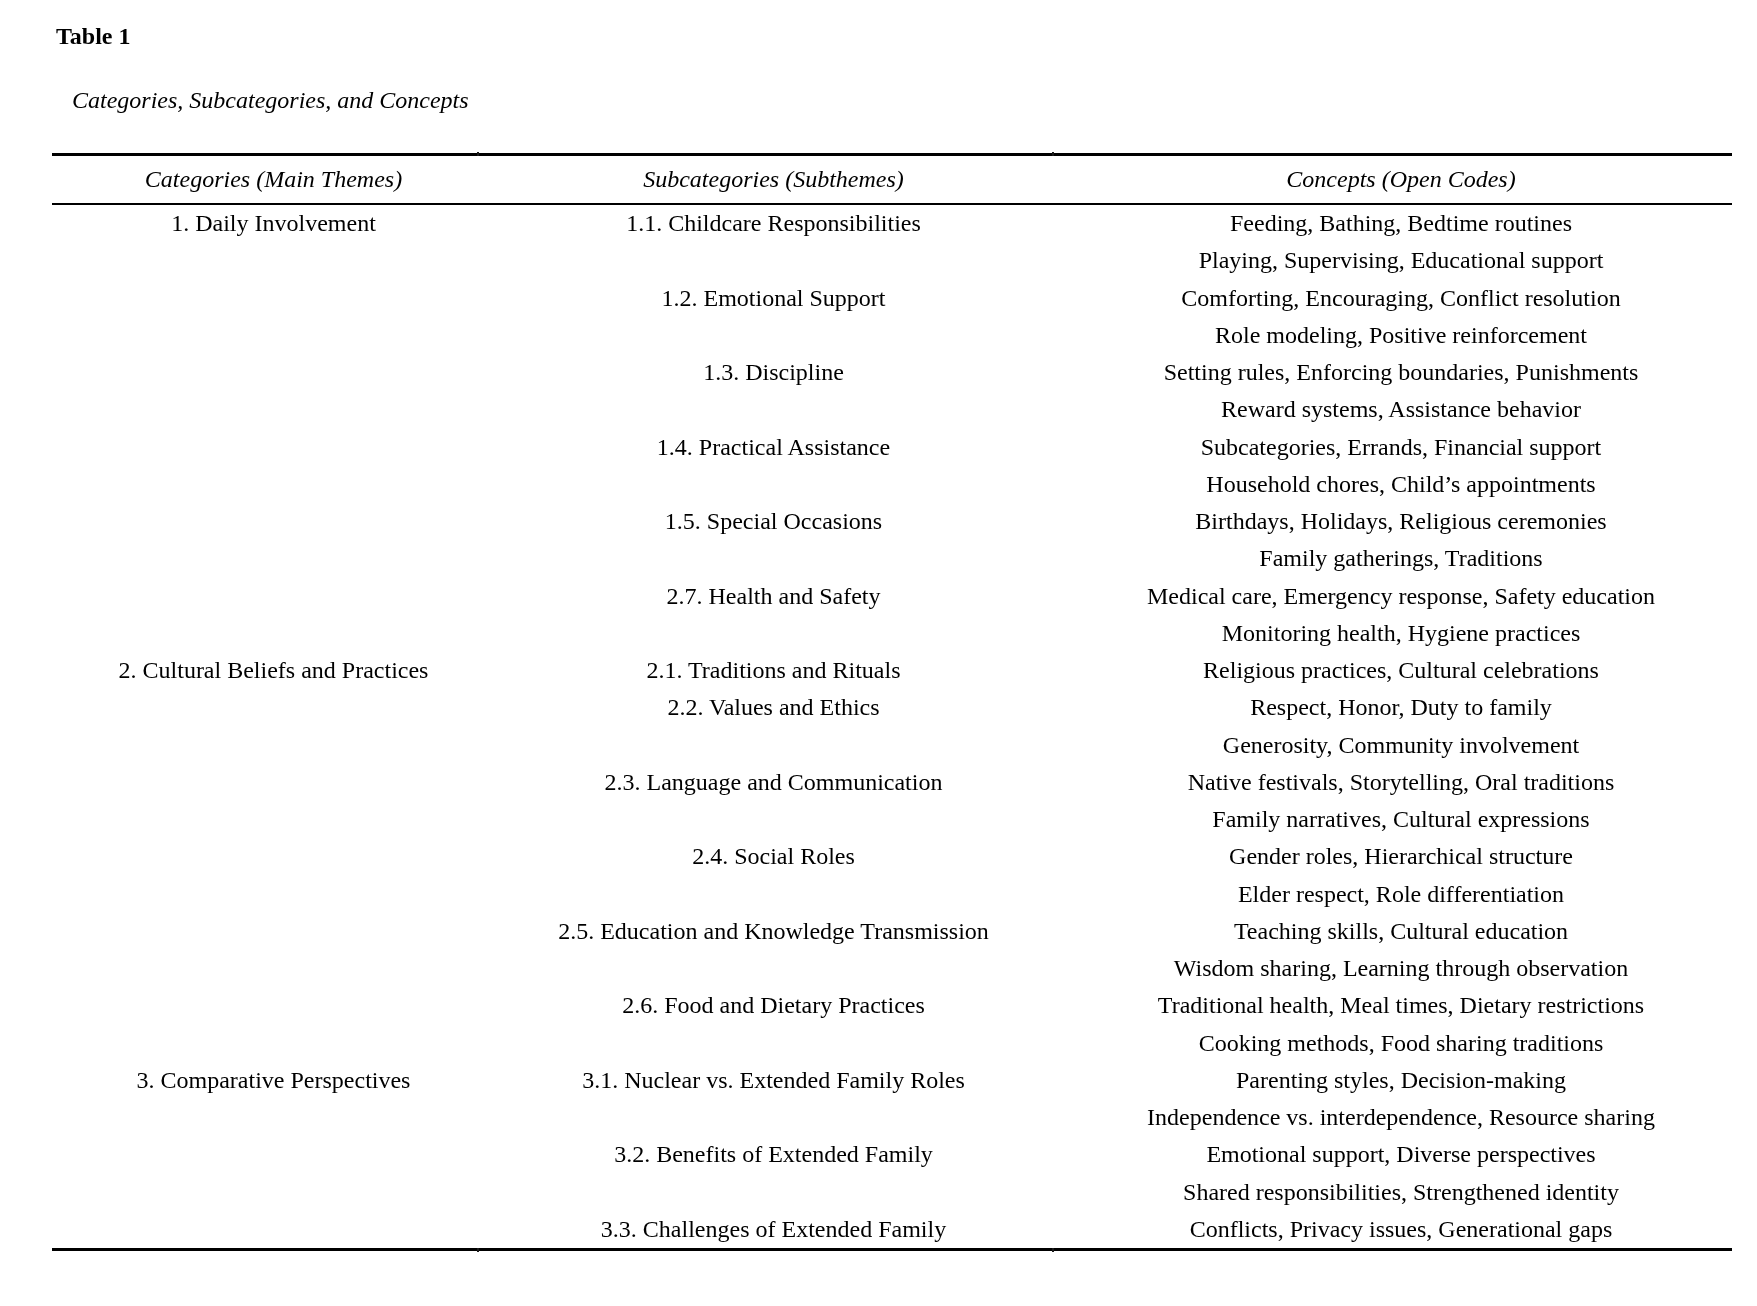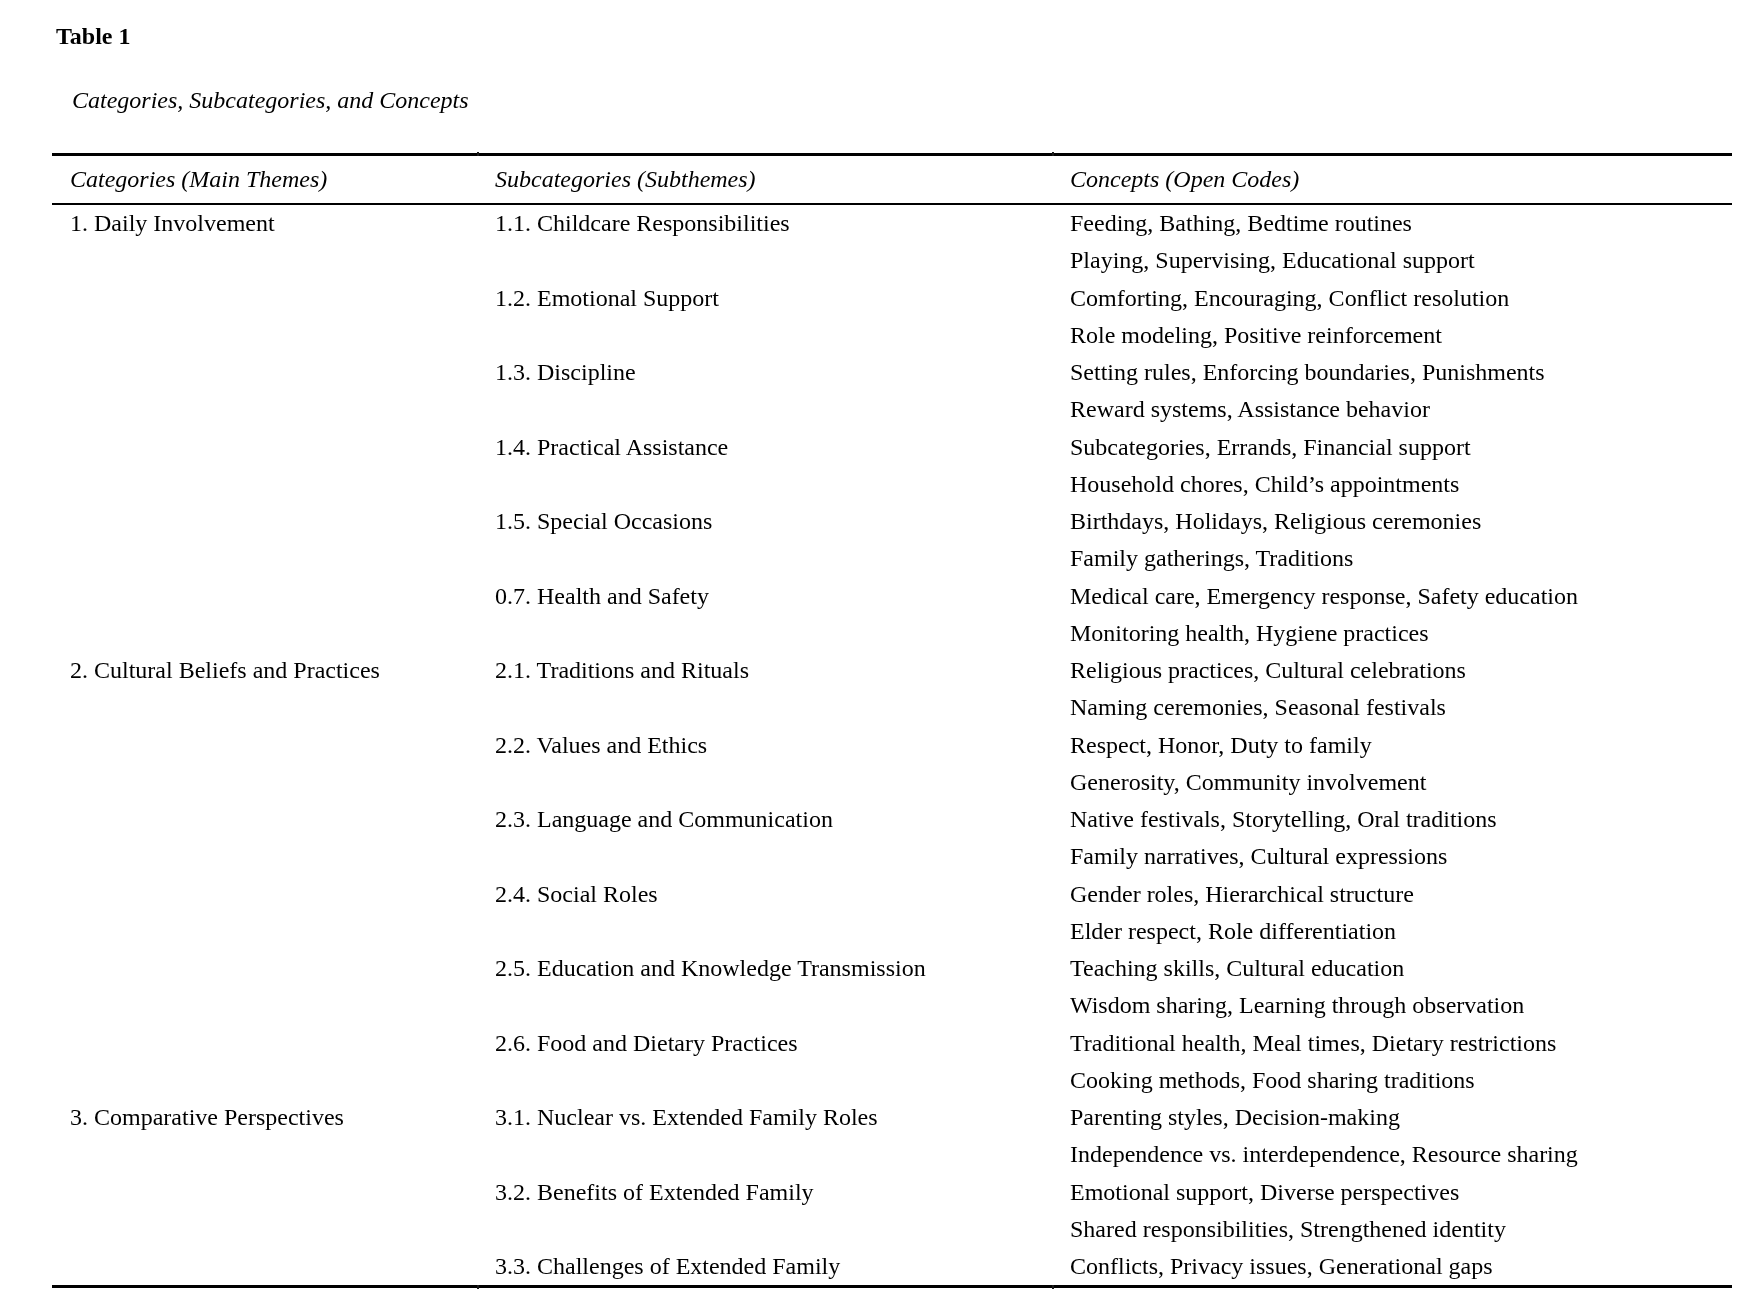--- a/index.html
+++ b/index.html
@@ -9,20 +9,21 @@
   }
   .page {
     position: relative;
     width: 1757px;
     height: 1306px;
     background: #ffffff;
     color: #000000;
     font-family: "Liberation Serif", "DejaVu Serif", serif;
     font-size: 24px;
     overflow: hidden;
+    text-align: center;
   }
   .table-label {
     position: absolute;
     left: 56px;
     top: 21px;
     font-weight: bold;
     line-height: 31px;
     white-space: nowrap;
   }
   .table-title {
@@ -145,40 +146,35 @@
           <div class="cell">1.5. Special Occasions</div>
           <div class="cell">Birthdays, Holidays, Religious ceremonies</div>
         </div>
         <div class="line">
           <div class="cell"></div>
           <div class="cell"></div>
           <div class="cell">Family gatherings, Traditions</div>
         </div>
         <div class="line">
           <div class="cell"></div>
-          <div class="cell">0.7. Health and Safety</div>
+          <div class="cell">2.7. Health and Safety</div>
           <div class="cell">Medical care, Emergency response, Safety education</div>
         </div>
         <div class="line">
           <div class="cell"></div>
           <div class="cell"></div>
           <div class="cell">Monitoring health, Hygiene practices</div>
         </div>
         <div class="line">
           <div class="cell">2. Cultural Beliefs and Practices</div>
           <div class="cell">2.1. Traditions and Rituals</div>
           <div class="cell">Religious practices, Cultural celebrations</div>
         </div>
         <div class="line">
           <div class="cell"></div>
-          <div class="cell"></div>
-          <div class="cell">Naming ceremonies, Seasonal festivals</div>
-        </div>
-        <div class="line">
-          <div class="cell"></div>
           <div class="cell">2.2. Values and Ethics</div>
           <div class="cell">Respect, Honor, Duty to family</div>
         </div>
         <div class="line">
           <div class="cell"></div>
           <div class="cell"></div>
           <div class="cell">Generosity, Community involvement</div>
         </div>
         <div class="line">
           <div class="cell"></div>

